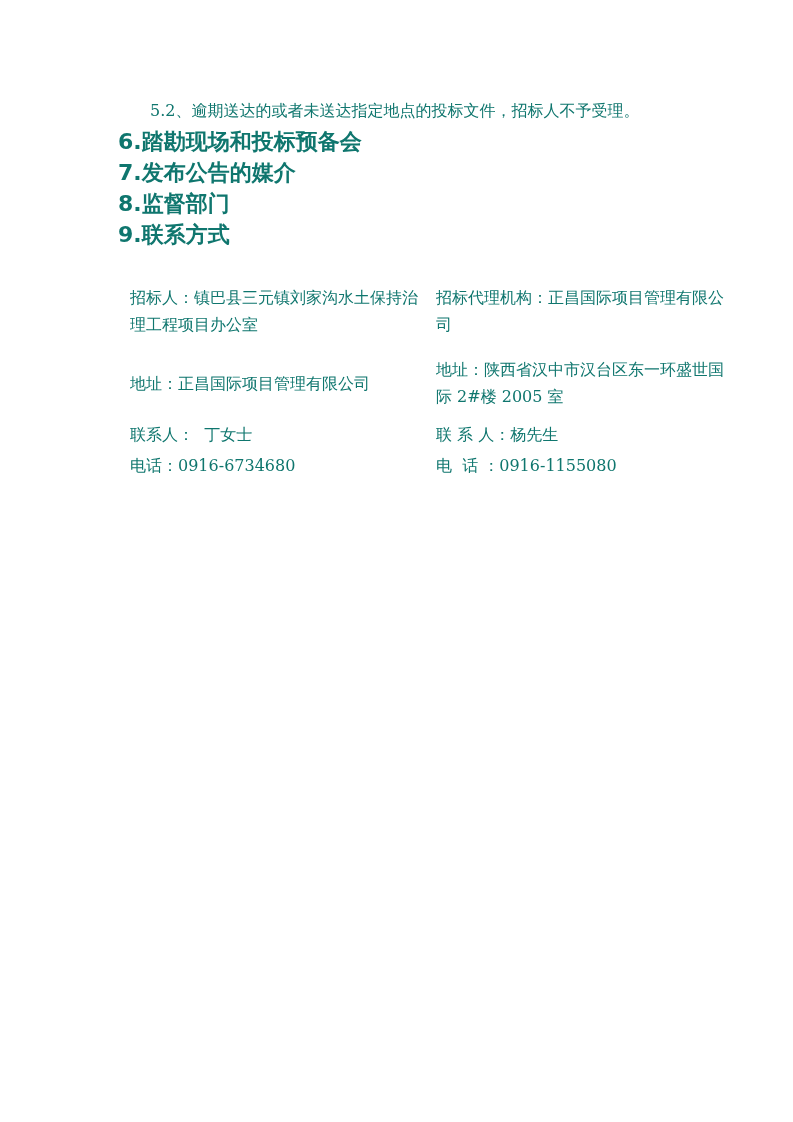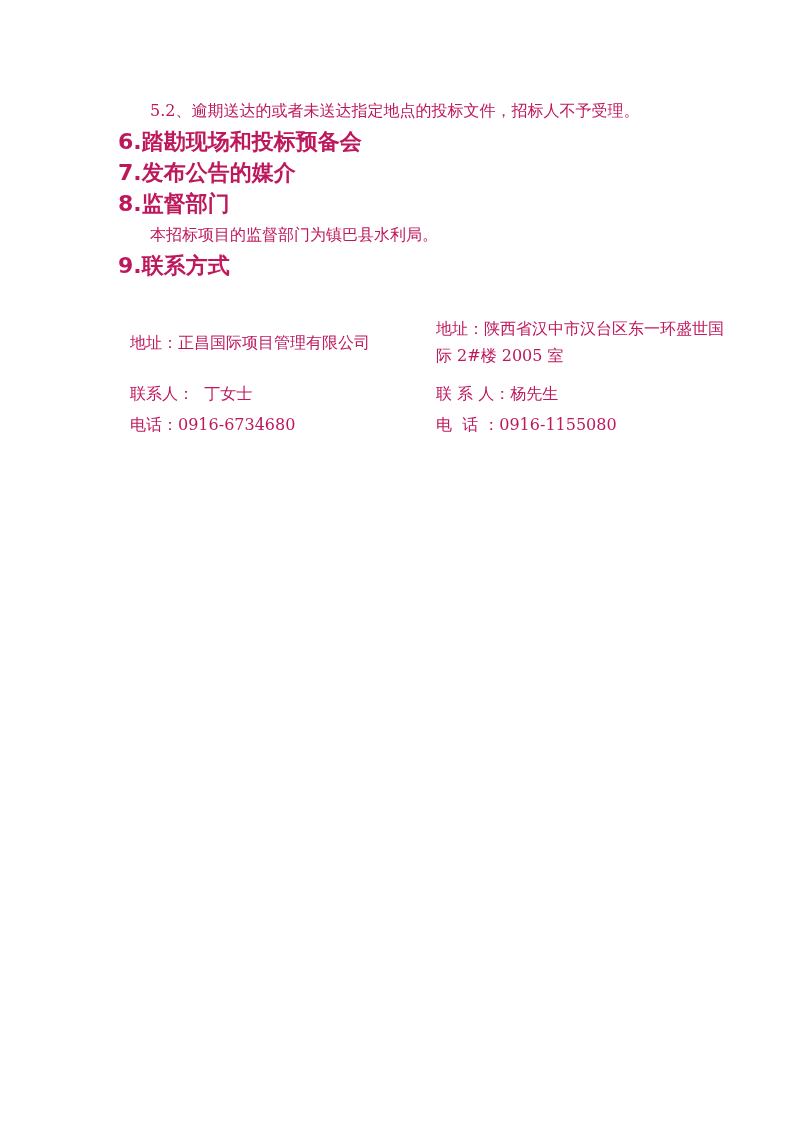--- a/index.html
+++ b/index.html
@@ -12,21 +12,21 @@
     position: relative;
     width: 793px;
     height: 1122px;
     margin: 0 auto;
     background: #ffffff;
     box-sizing: border-box;
     padding: 95px 118px 0 118px;
     font-family: "DejaVu Serif", "Liberation Serif", serif;
     font-size: 16px;
     line-height: 31px;
-    color: #be185d;
+    color: #0f766e;
     overflow: hidden;
     border-radius: 28px;
   }
   .para {
     margin: 0;
     text-align: justify;
   }
   .indent {
     text-indent: 2em;
   }
@@ -68,30 +68,33 @@
 
 <div class="page">
 
   <p class="para indent">5.2、逾期送达的或者未送达指定地点的投标文件，招标人不予受理。</p>
 
   <h2 class="heading">6.踏勘现场和投标预备会</h2>
 
   <h2 class="heading">7.发布公告的媒介</h2>
 
   <h2 class="heading">8.监督部门</h2>
-  <p class="para indent">本招标项目的监督部门为镇巴县水利局。</p>
 
   <h2 class="heading">9.联系方式</h2>
 
   <table class="contact">
     <colgroup>
       <col class="c-left">
       <col class="c-right">
     </colgroup>
     <tbody>
+      <tr class="tall">
+        <td>招标人：镇巴县三元镇刘家沟水土保持治理工程项目办公室</td>
+        <td>招标代理机构：正昌国际项目管理有限公司</td>
+      </tr>
       <tr class="tall">
         <td>地址：正昌国际项目管理有限公司</td>
         <td>地址：陕西省汉中市汉台区东一环盛世国际 2#楼 2005 室</td>
       </tr>
       <tr class="short">
         <td>联系人：  丁女士</td>
         <td>联 系 人：杨先生</td>
       </tr>
       <tr class="short">
         <td>电话：0916-6734680</td>

